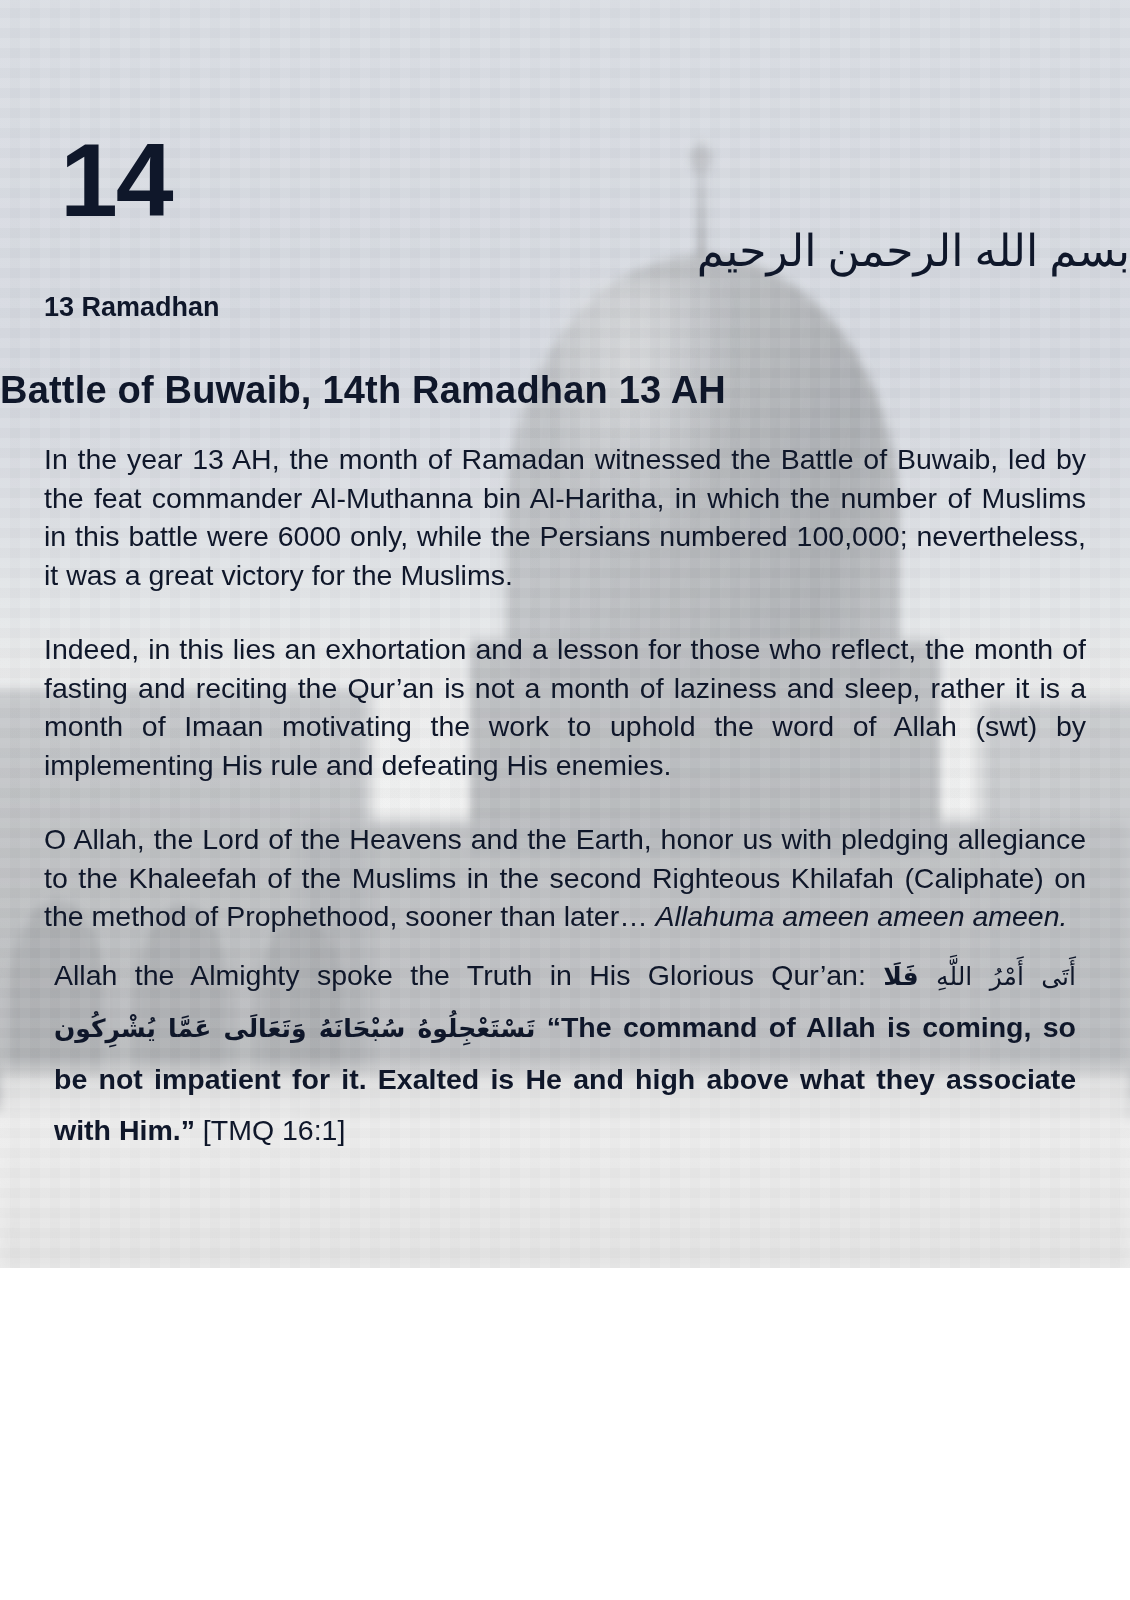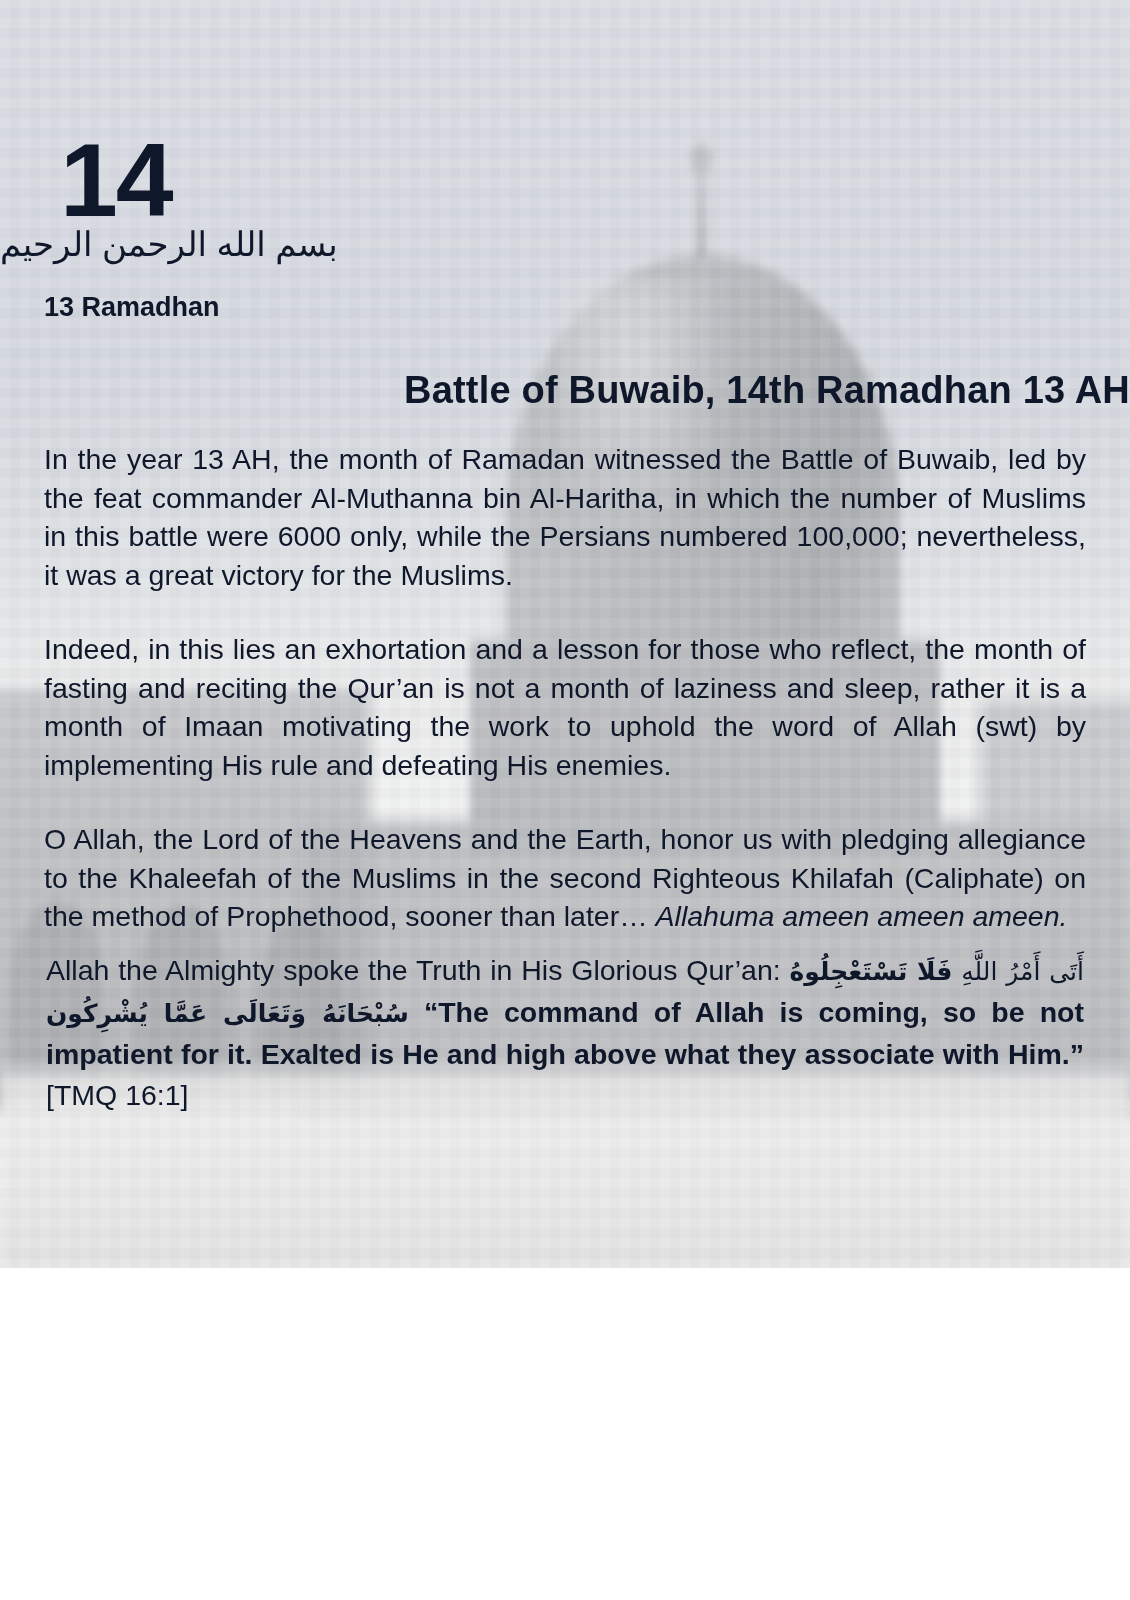--- a/index.html
+++ b/index.html
@@ -163,39 +163,39 @@
     font-weight: 700;
     line-height: 1;
     letter-spacing: -2px;
     font-family: "Liberation Sans", sans-serif;
   }
   .basmala {
     position: absolute;
     left: 0;
     right: 0;
     top: 222px;
-    text-align: left;
-    font-size: 34px;
-    font-family: Liberation Sans, sans-serif;
+    text-align: right;
+    font-size: 44px;
+    font-family: Liberation Serif, serif;
     direction: rtl;
     line-height: 1.35;
   }
   .subtitle {
     position: absolute;
     left: 44px;
     top: 292px;
     font-size: 27px;
     font-weight: 700;
   }
   .title {
     position: absolute;
     left: 0;
     right: 0;
     top: 344px;
-    text-align: right;
+    text-align: left;
     font-size: 38px;
     font-weight: 700;
     letter-spacing: .2px;
   }
   .body {
     position: absolute;
     left: 44px;
     right: 44px;
     top: 440px;
   }
@@ -203,24 +203,24 @@
     font-size: 28.5px;
     line-height: 38.5px;
     text-align: justify;
     text-align-last: left;
     margin: 0 0 36px 0;
   }
   .para.tight { margin-bottom: 14px; }
   .ital { font-style: italic; }
   .ayah-block {
     font-size: 28.5px;
-    line-height: 41px;
+    line-height: 51px;
     text-align: justify;
     text-align-last: left;
-    margin: 2px;
+    margin: 10px;
   }
   .ar-inline {
     font-family: "DejaVu Sans", sans-serif;
     direction: rtl;
     unicode-bidi: embed;
     font-size: 25px;
   }
   .ar-inline.bold { font-weight: 700; }
   .quote-en { font-weight: 700; }
   .tmq { font-weight: 400; }

